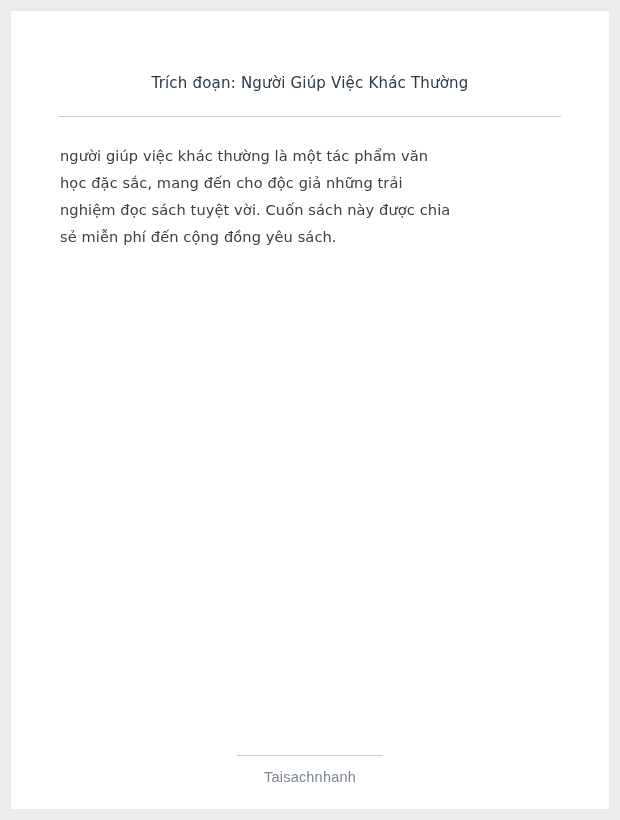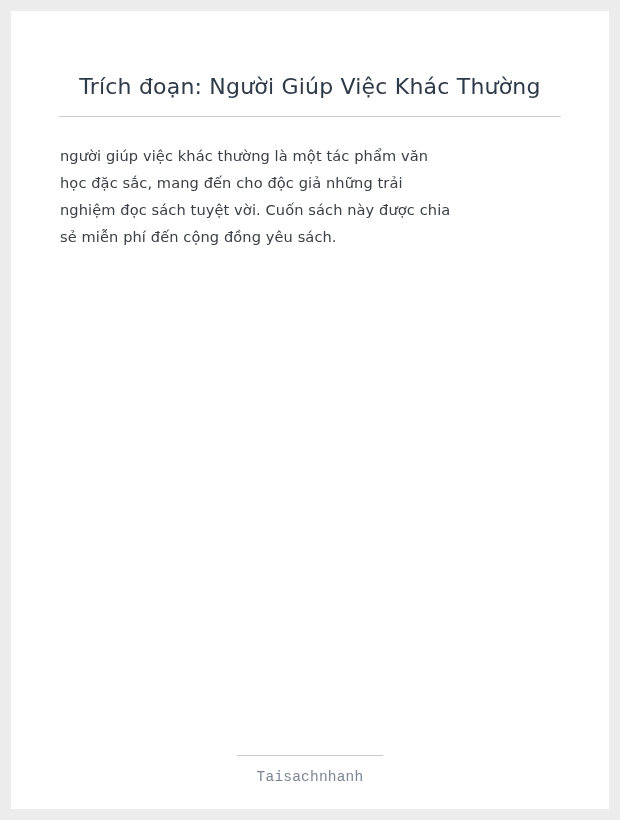--- a/index.html
+++ b/index.html
@@ -32,21 +32,21 @@
     box-sizing: border-box;
   }
 
   .doc-title {
     position: absolute;
     left: 0;
     right: 0;
     top: 63px;
     text-align: center;
     font-family: "DejaVu Sans", sans-serif;
-    font-size: 22px;
+    font-size: 15px;
     font-weight: 400;
     color: #2d3a47;
     letter-spacing: 0.2px;
   }
 
   .title-rule {
     position: absolute;
     left: 48px;
     top: 105px;
     width: 502px;
@@ -76,21 +76,21 @@
     height: 1px;
     background: #c9ccd1;
   }
 
   .footer-label {
     position: absolute;
     left: 0;
     right: 0;
     bottom: 24px;
     text-align: center;
-    font-family: Liberation Mono, monospace;
+    font-family: Liberation Sans, sans-serif;
     font-size: 14.5px;
     color: #7b8694;
     letter-spacing: 0.2px;
   }
 </style>
 </head>
 <body>
 
 <div class="page-wrap">
   <div class="page">

